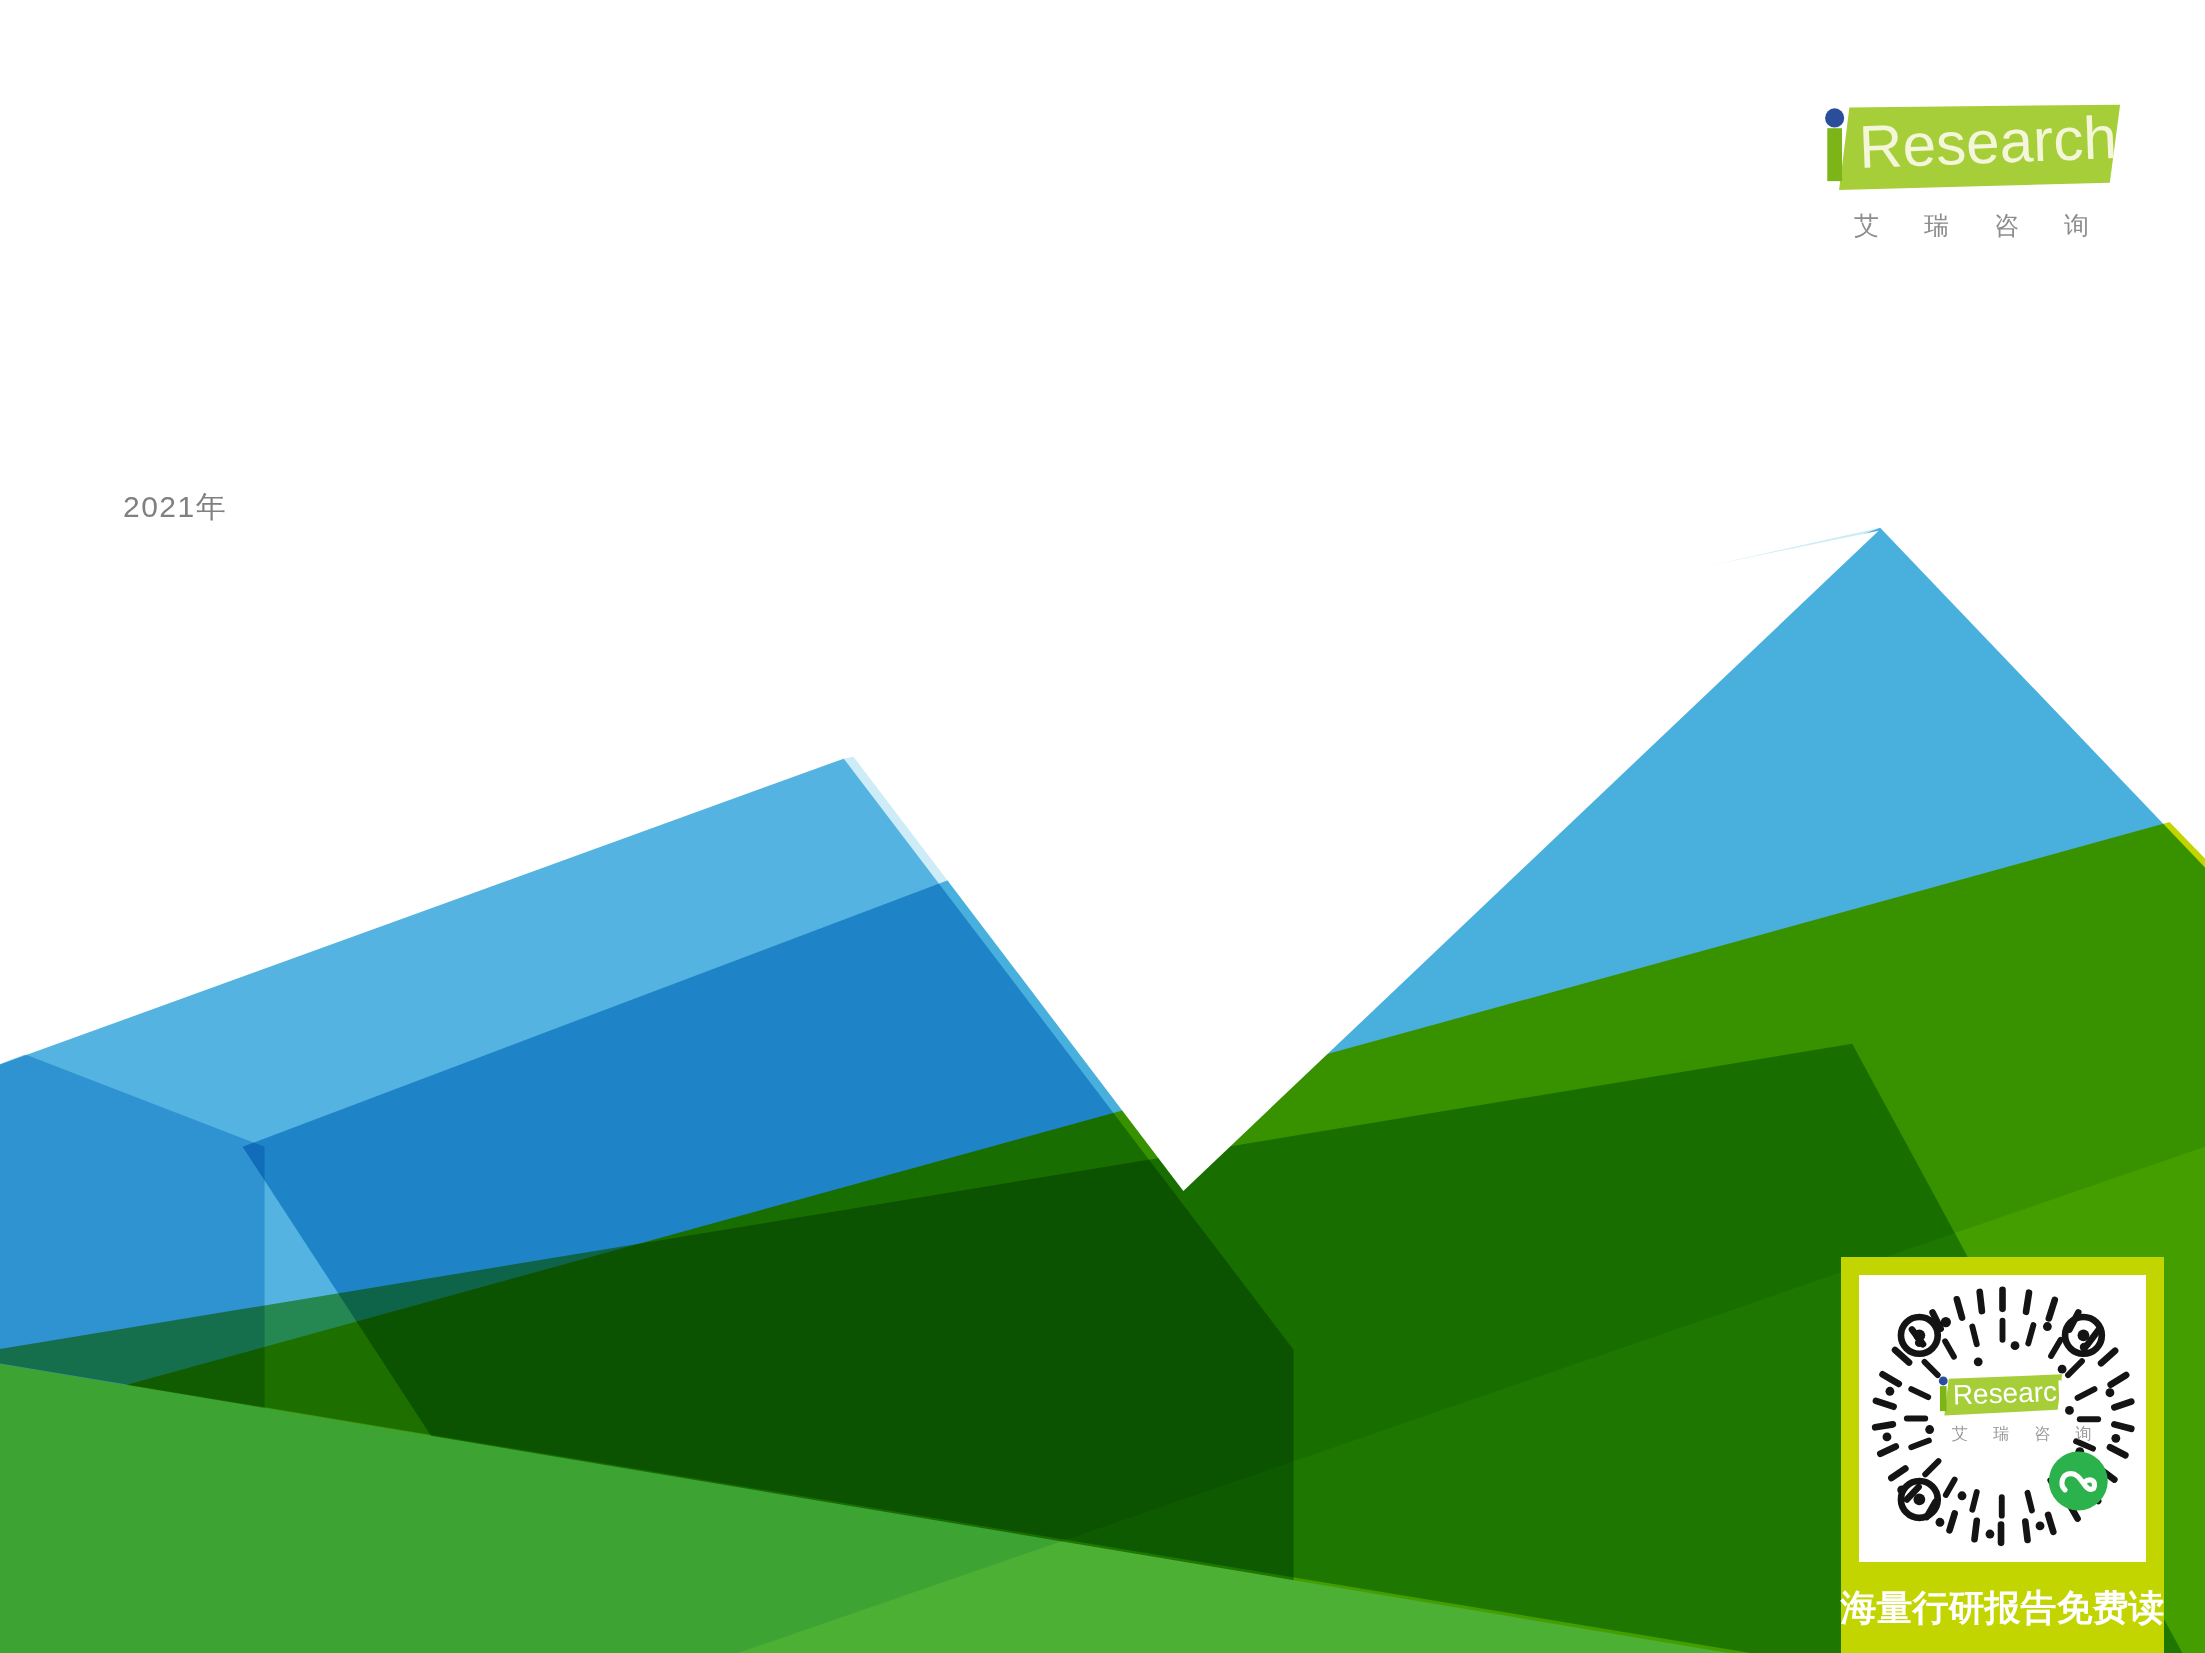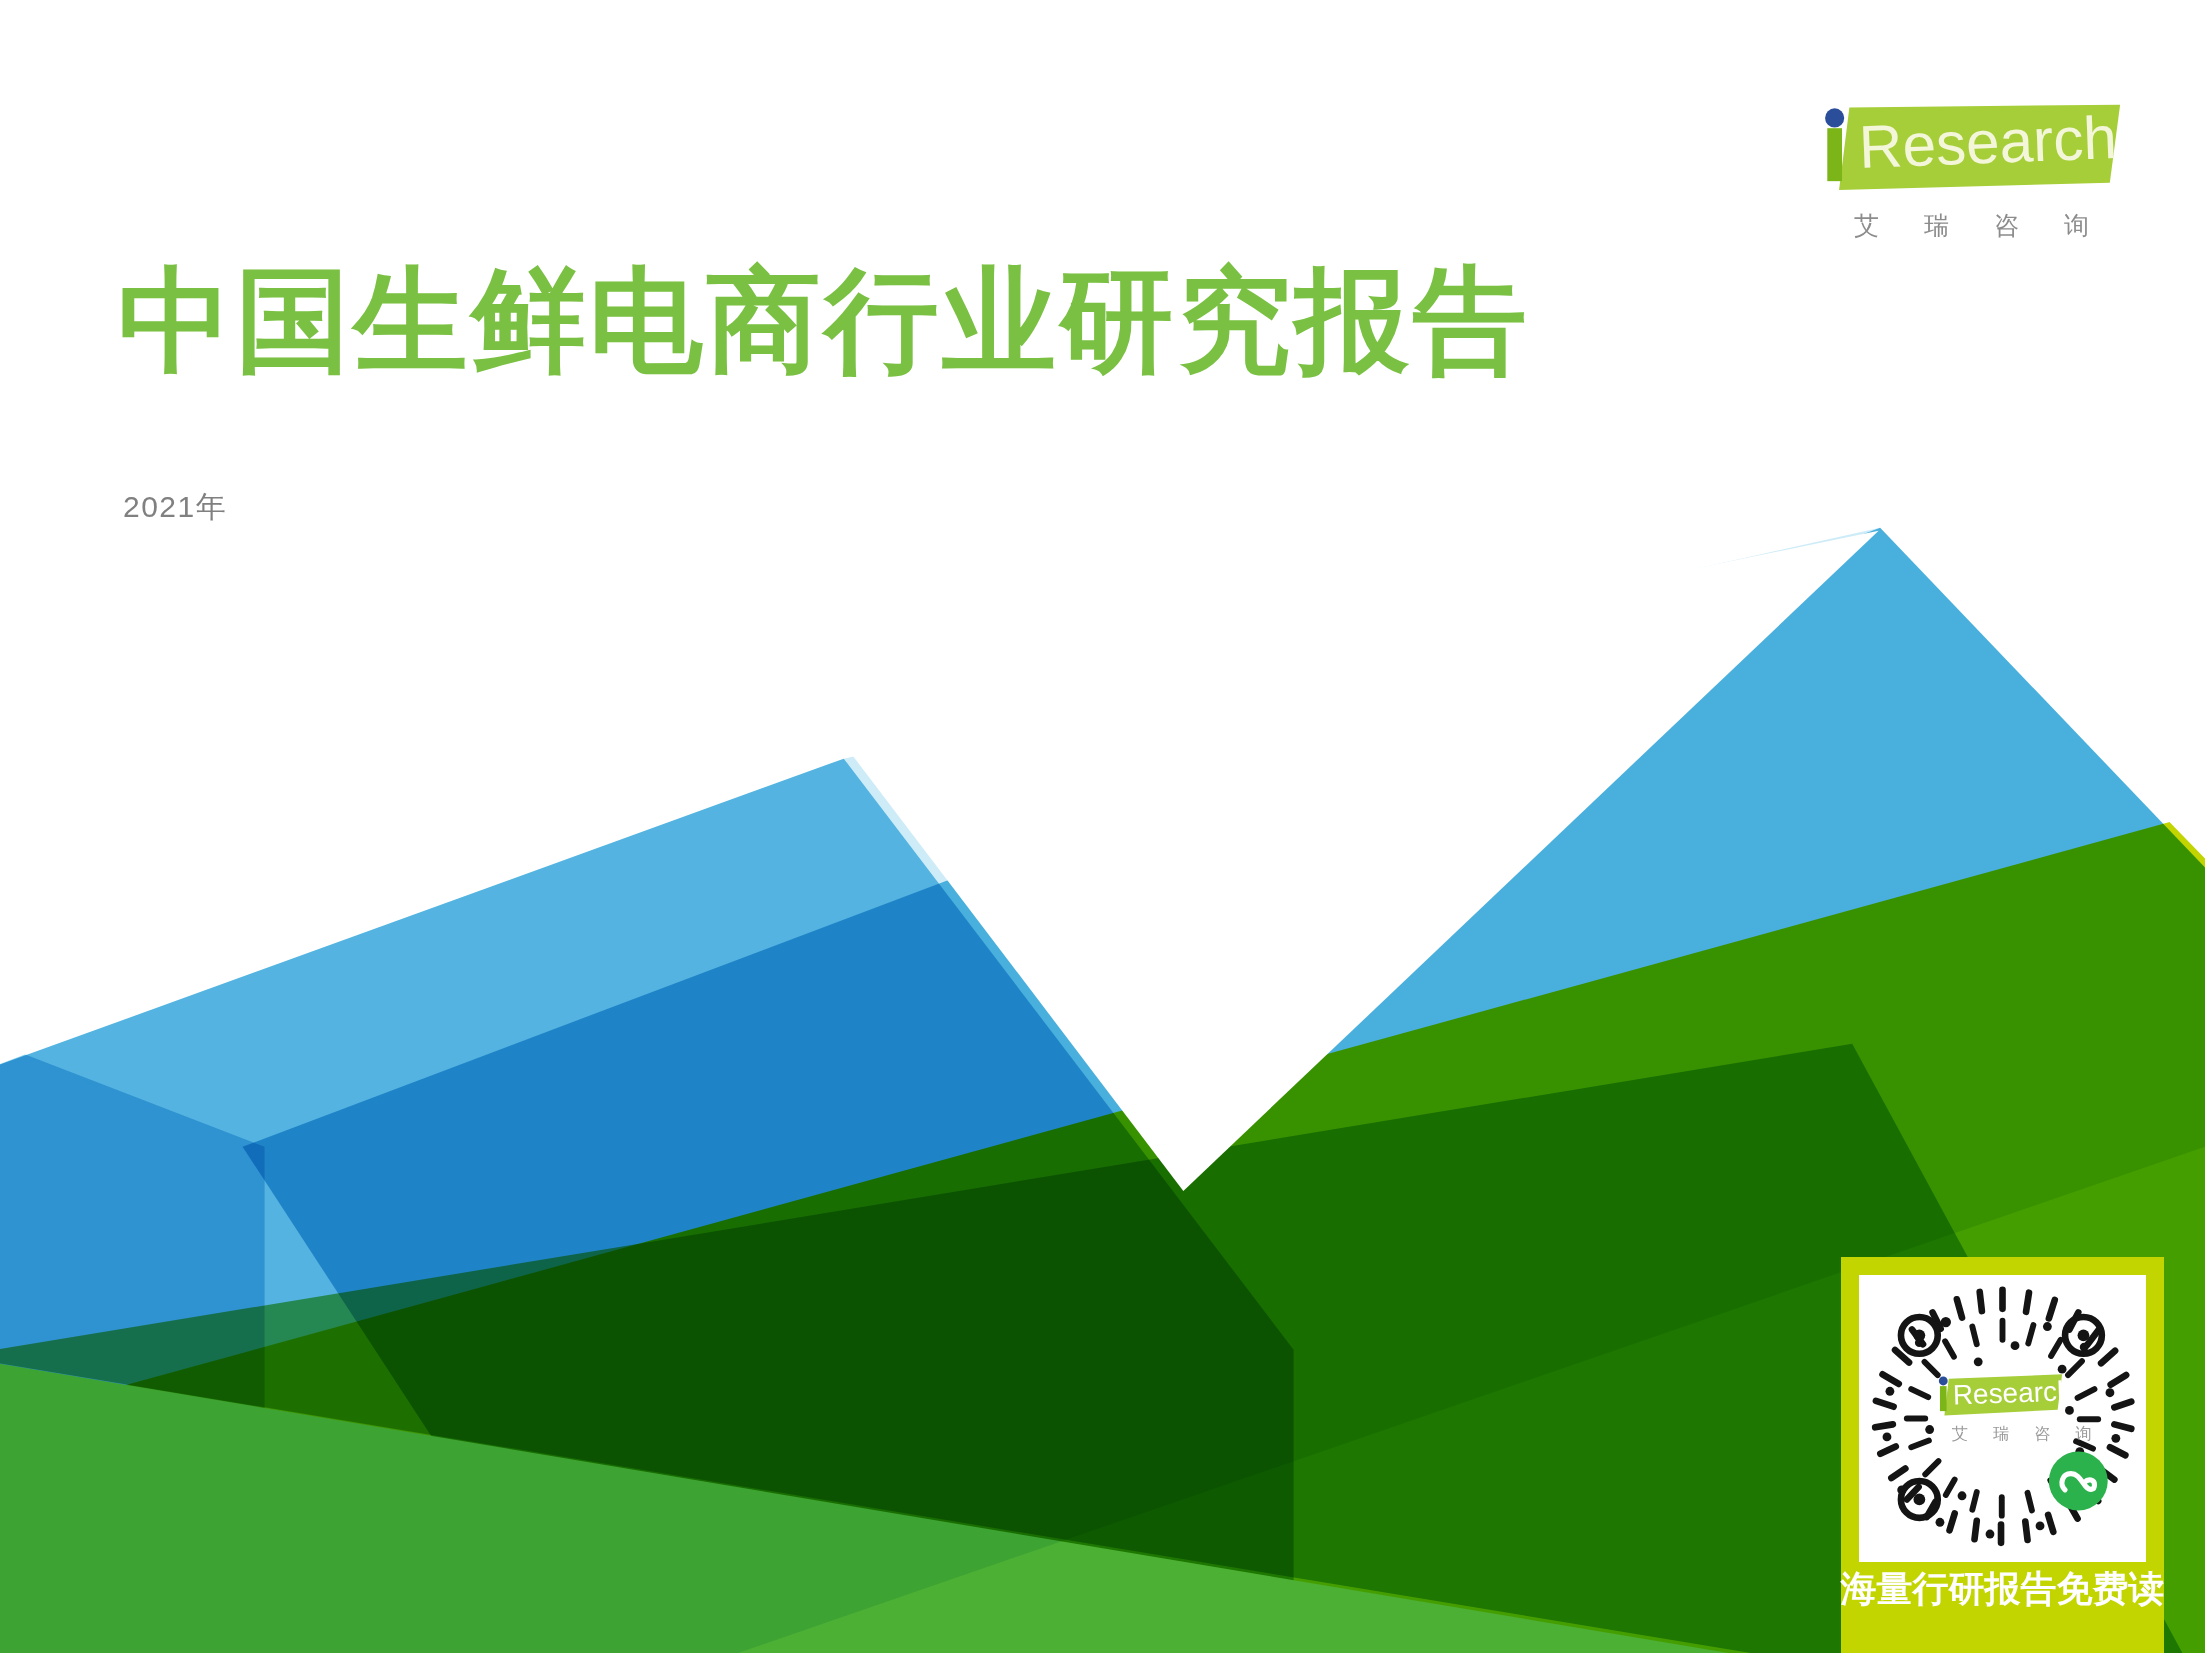--- a/index.html
+++ b/index.html
@@ -96,21 +96,21 @@
   #qr-image-wrap {
     margin-top: 18.4px;
     width: 287px;
     height: 287px;
     background: #ffffff;
     position: relative;
     overflow: hidden;
   }
   #qr-image-wrap svg { display: block; }
   #qr-caption {
-    margin-top: 3px;
+    margin-top: 22px;
     color: #ffffff;
     font-size: 36px;
     font-weight: bold;
     letter-spacing: 0px;
     white-space: nowrap;
     font-family: "Liberation Sans", "DejaVu Sans", sans-serif;
   }
 </style>
 </head>
 <body>
@@ -156,21 +156,20 @@
         <rect x="14" y="34" width="20" height="72" fill="#7CB518"></rect>
 
         <circle cx="24" cy="20" r="13" fill="#2B4E9B"></circle>
 
         <text x="58" y="88" font-family="'Liberation Sans','DejaVu Sans',sans-serif" font-size="82" fill="#F3F6D8" transform="rotate(-2.2 58 88)">Research</text>
       </svg>
     </div>
     <div class="logo-cn">艾 瑞 咨 询</div>
   </div>
 
-  <div id="headline">中国生鲜电商行业研究报告</div>
   <div id="subtitle">2021年</div>
 
   <div id="qr-card">
     <div id="qr-image-wrap">
       <svg width="287" height="287" viewBox="0 0 390 390" aria-hidden="true">
         <rect x="0" y="0" width="390" height="390" fill="#ffffff"></rect>
         <g fill="#141414" stroke="#141414" stroke-linecap="round">
 
           <g stroke-width="9">
             <line x1="195" y1="20" x2="195" y2="46"></line>

